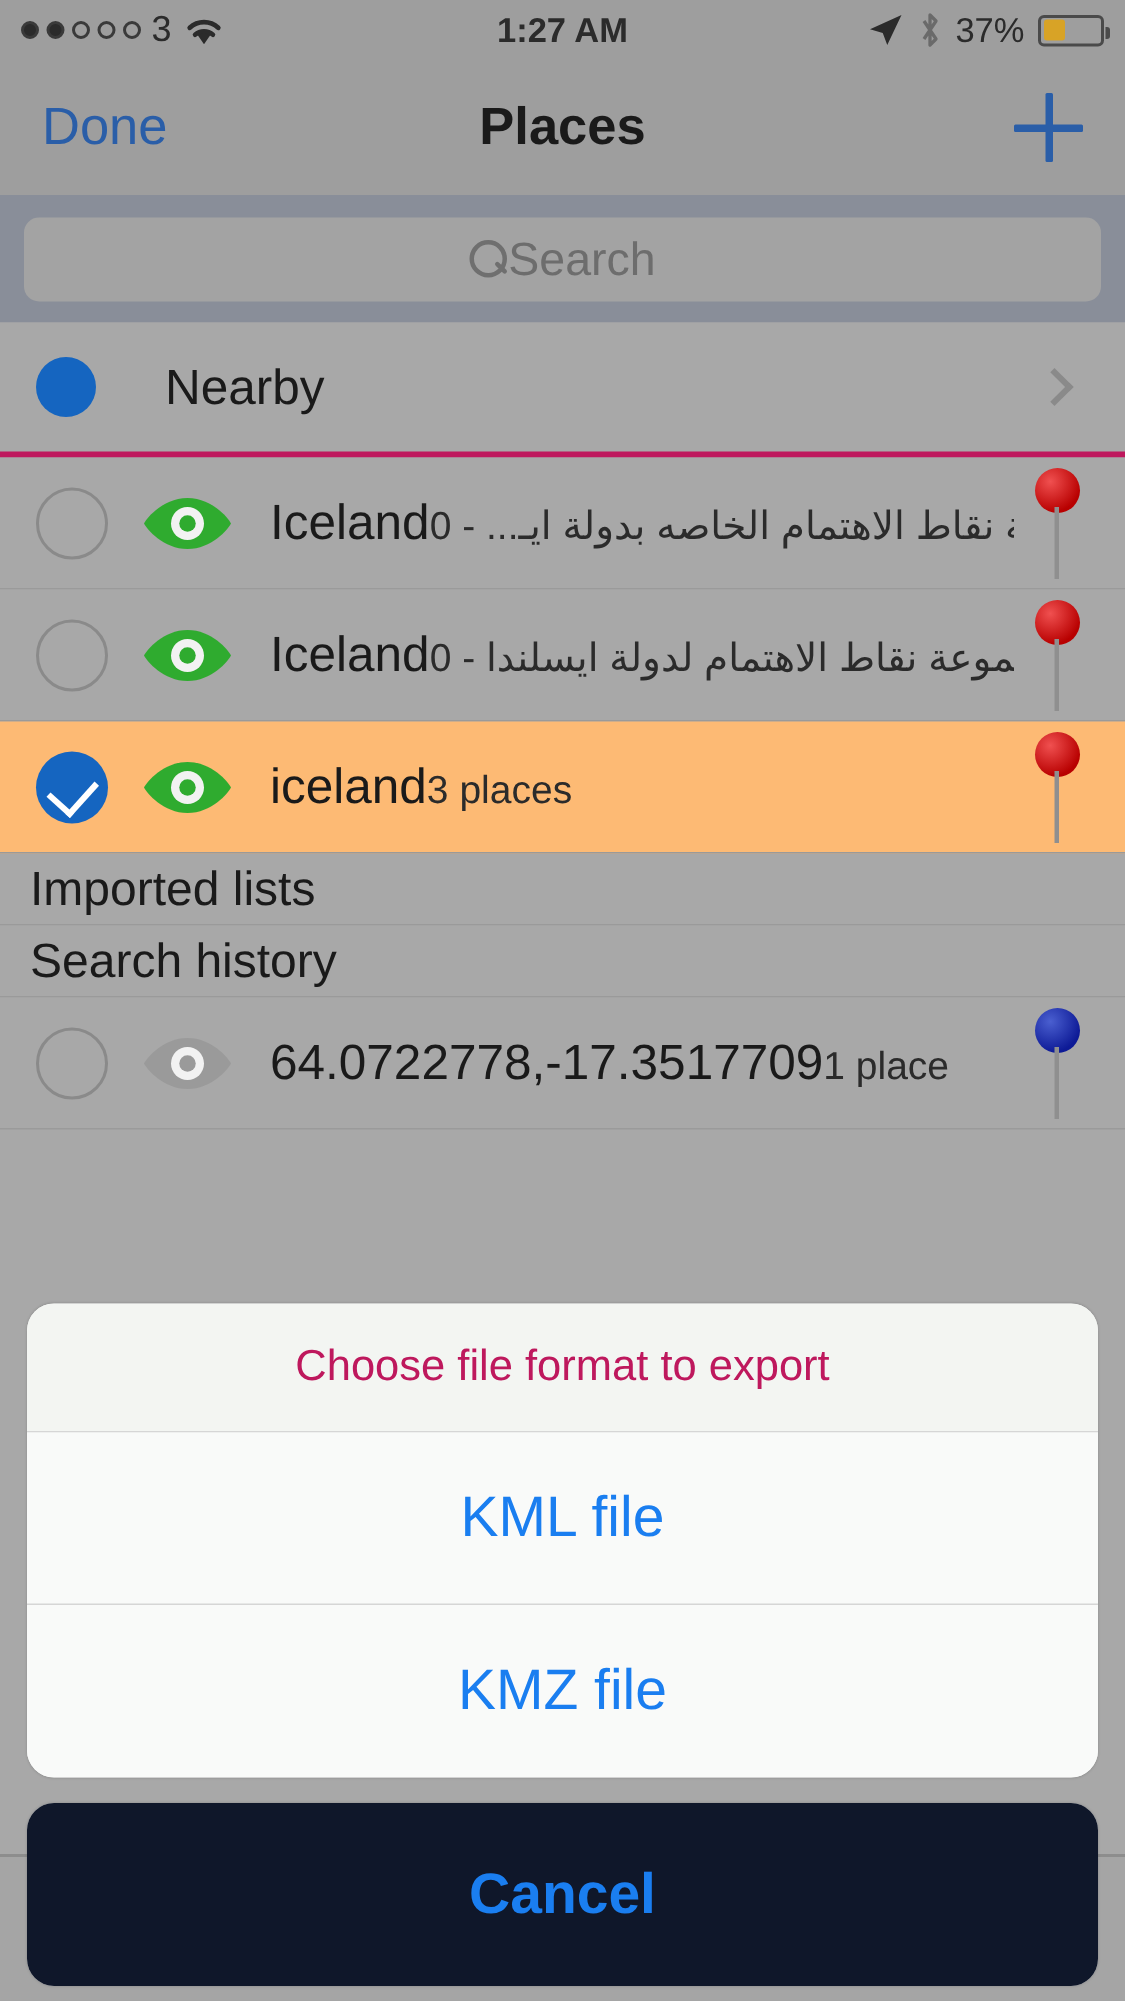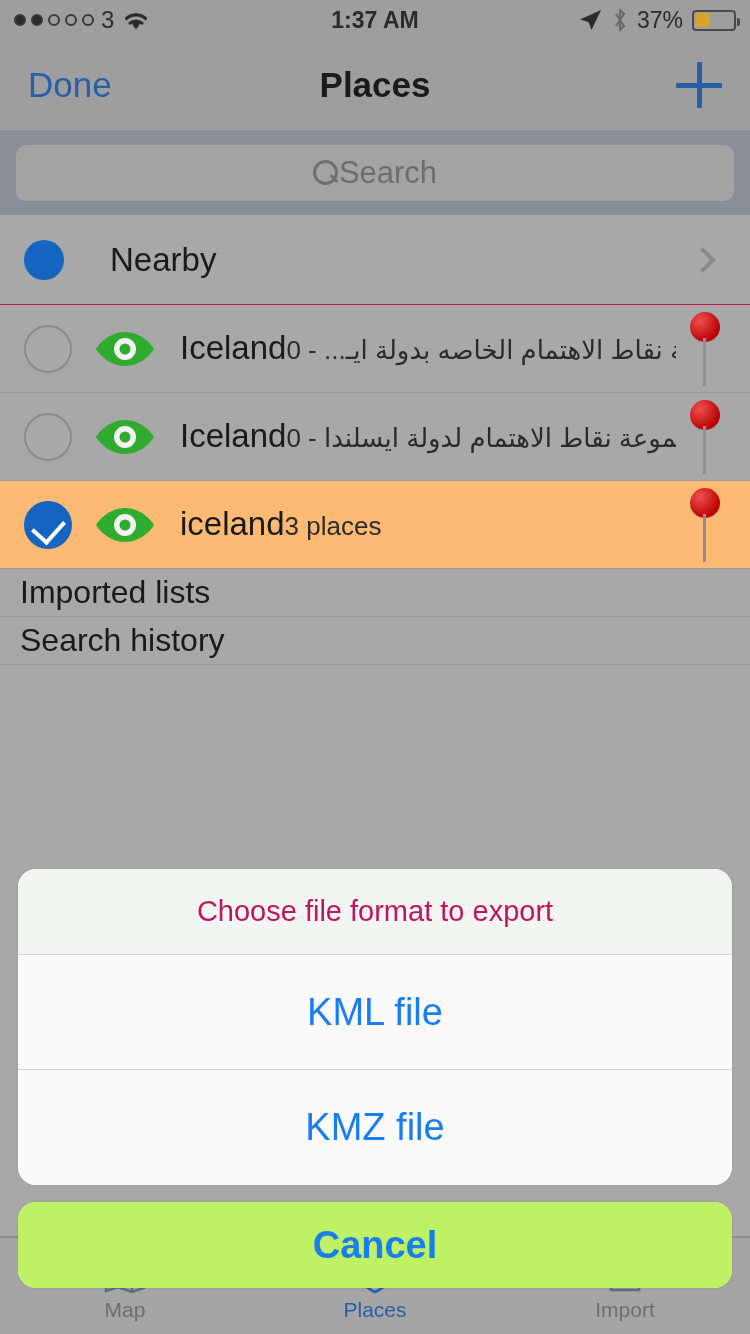--- a/index.html
+++ b/index.html
@@ -69,21 +69,21 @@
   .search-icon::after {
     content:""; position:absolute; left:16px; top:17px; width:10px; height:3px;
     background:#6f6f6f; transform:rotate(45deg); border-radius:2px;
   }
   .search-ph { font-size:31px; color:#6d6d6d; }
 
   
   .nearby {
     position:absolute; top:215px; left:0; width:750px; height:90px;
     background:#a8a8a8; display:flex; align-items:center; padding:0 24px;
-    border-bottom:1px solid #be185d;
+    border-bottom:4px solid #be185d;
   }
   .nearby-dot { width:40px; height:40px; border-radius:50%; background:#1565c0; }
   .nearby-label { font-size:33px; color:#1a1a1a; margin-left:46px; flex:1; }
   .chevron { width:18px; height:18px; border-top:4px solid #8a8a8a;
     border-right:4px solid #8a8a8a; transform:rotate(45deg); margin-right:14px; }
 
   
   .section-head {
     height:48px; background:#a8a8a8; display:flex; align-items:center;
     padding:0 20px; font-size:32px; font-weight:400; color:#1a1a1a;
@@ -149,21 +149,21 @@
     font-size:29px; color:#be185d; background:#f3f5f2;
     border-bottom:1px solid #d6d6d6;
   }
   .sheet-btn {
     height:115px; display:flex; align-items:center; justify-content:center;
     font-size:38px; color:#1a7ef0; background:#f9faf9;
     border-bottom:1px solid #d6d6d6;
   }
   .sheet-btn:last-child { border-bottom:none; }
   #sheet-cancel { top:1202px; }
-  #sheet-cancel .sheet-btn { font-weight:700; background:#bef264; height:86px; }
+  #sheet-cancel .sheet-btn { font-weight:700; background:#0f172a; height:122px; }
 </style>
 </head>
 <body>
 
 <div id="screen">
 
   <div id="app">
 
     <div class="statusbar">
       <div class="sb-left">
@@ -174,21 +174,21 @@
             <span class="dot"></span>
             <span class="dot"></span>
           </div>
         <span class="carrier">3</span>
         <svg width="30" height="22" viewBox="0 0 30 22">
           <path d="M15 20.5 L10.5 14 A7.6 7.6 0 0 1 19.5 14 Z" fill="#2b2b2b"></path>
           <path d="M5.5 9.5 A14 14 0 0 1 24.5 9.5" stroke="#2b2b2b" stroke-width="3.2" fill="none" stroke-linecap="round"></path>
           <path d="M9 14.2 A9 9 0 0 1 21 14.2" stroke="#2b2b2b" stroke-width="3" fill="none" stroke-linecap="round"></path>
         </svg>
       </div>
-      <div class="sb-center">1:37 AM</div>
+      <div class="sb-center">1:27 AM</div>
       <div class="sb-right">
         <svg width="26" height="26" viewBox="0 0 26 26">
           <path d="M24 3 L3 12.5 L11.5 15 L14.5 23 Z" fill="#2b2b2b"></path>
         </svg>
         <svg width="16" height="26" viewBox="0 0 16 26">
           <path d="M4 7 L12 19 L8 23 L8 3 L12 7 L4 19" stroke="#6a6a6a" stroke-width="2.2" fill="none" stroke-linejoin="round"></path>
         </svg>
         <span class="batt-pct">37%</span>
         <span class="batt">
           <span class="batt-fill" id="batt-fill" style="width: 14.43px; background: rgb(216, 163, 38);"></span>
@@ -262,20 +262,37 @@
           <span class="row-text"><span class="row-title">iceland</span><span class="row-sub ltr">3 places</span></span>
           <span class="row-icon">
             <span class="pin red">
               <span class="head"></span>
               <span class="stem"></span>
             </span>
           </span>
         </div>
         <div class="section-head">Imported lists</div>
         <div class="section-head">Search history</div>
+        <div class="row">
+          <span class="sel-circle"></span>
+          <span class="eye">
+            <svg width="62" height="40" viewBox="0 0 62 40">
+              <path d="M31 3 C47 3 58 16 60 20 C58 24 47 37 31 37 C15 37 4 24 2 20 C4 16 15 3 31 3 Z" fill="#9a9a9a"></path>
+              <circle cx="31" cy="20" r="11" fill="#f2f2f2"></circle>
+              <circle cx="31" cy="20" r="5.5" fill="#9a9a9a"></circle>
+            </svg>
+          </span>
+          <span class="row-text"><span class="row-title">64.0722778,-17.3517709</span><span class="row-sub ltr">1 place</span></span>
+          <span class="row-icon">
+            <span class="pin blue">
+              <span class="head"></span>
+              <span class="stem"></span>
+            </span>
+          </span>
+        </div>
       </div>
 
     <div class="tabbar">
       <div class="tab">
         <span class="tab-ico">
           <svg width="44" height="34" viewBox="0 0 44 34">
             <path d="M3 7 L15 3 L29 8 L41 4 L41 28 L29 32 L15 27 L3 31 Z" stroke="#5f6a7a" stroke-width="2.4" fill="none"></path>
             <path d="M15 3 L15 27 M29 8 L29 32" stroke="#5f6a7a" stroke-width="2.2" fill="none"></path>
           </svg>
         </span>

